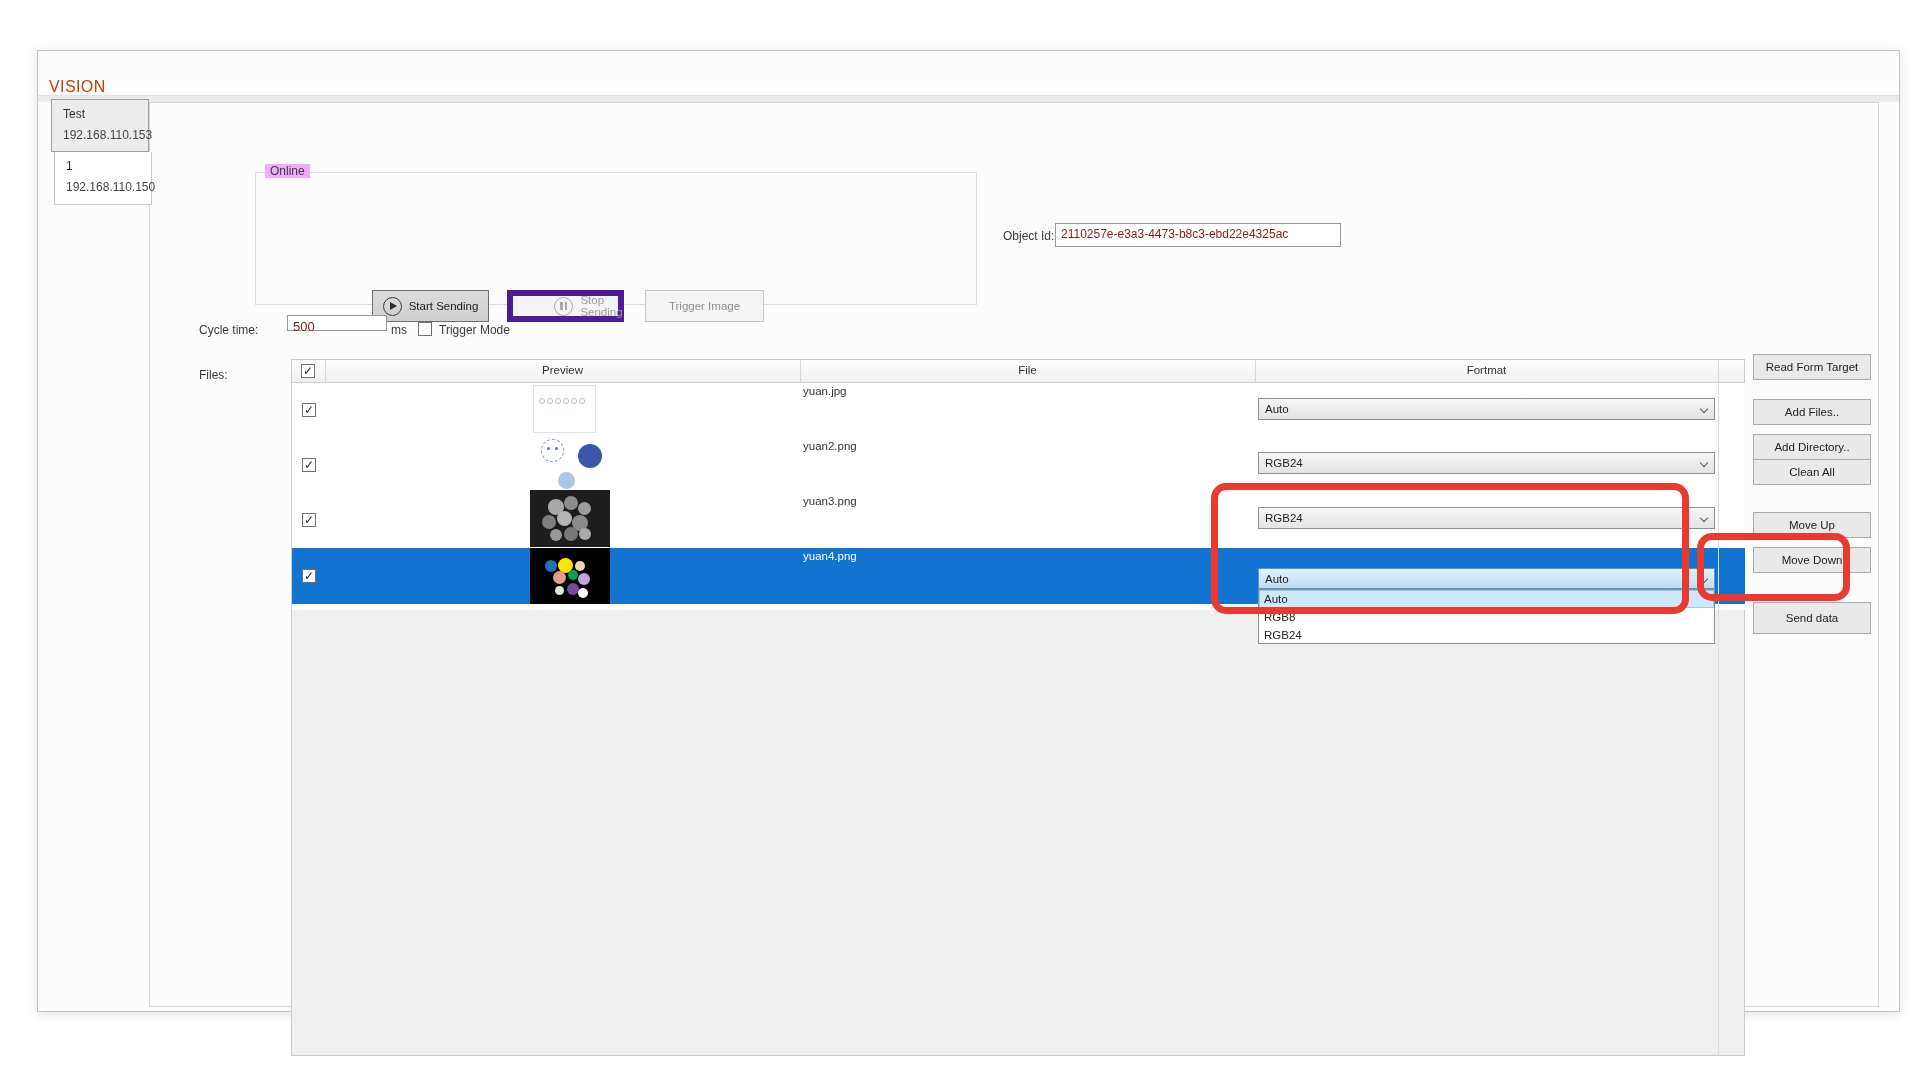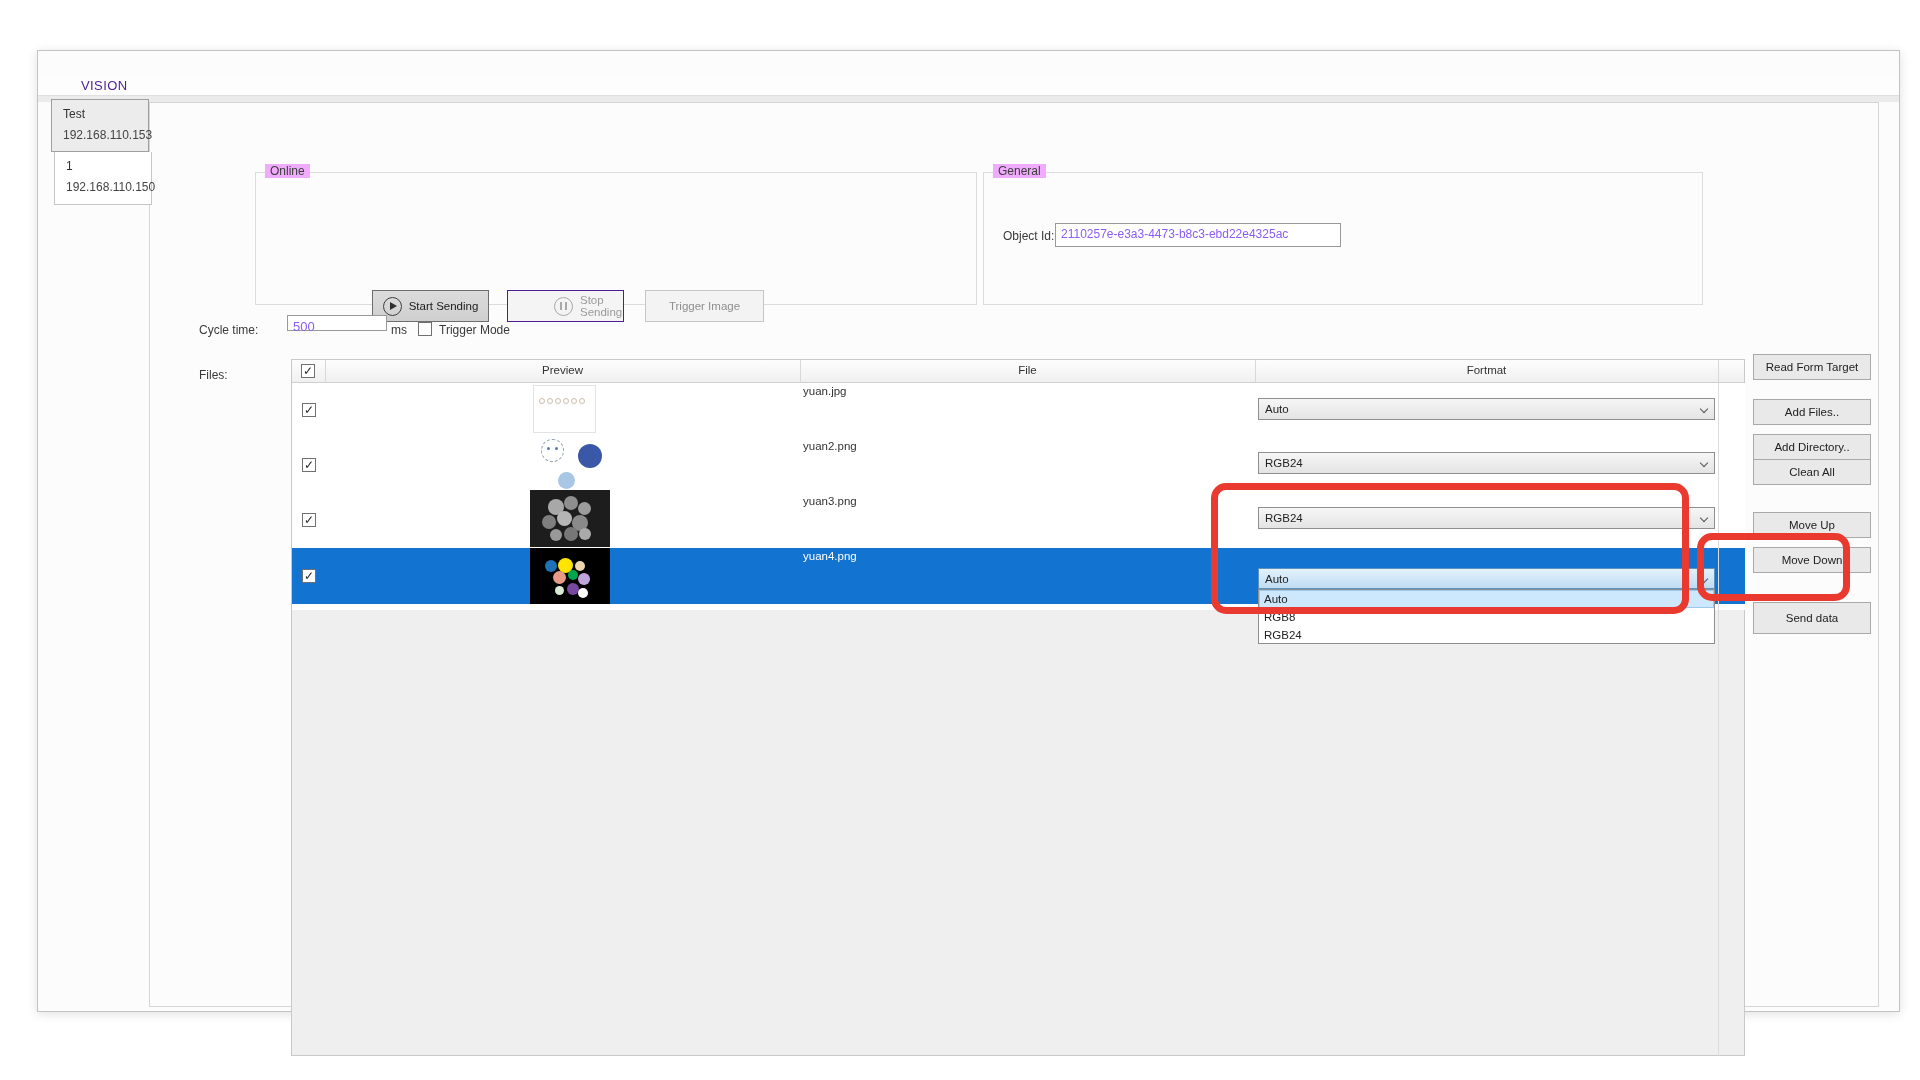--- a/index.html
+++ b/index.html
@@ -13,50 +13,50 @@
   .app-icon { position:absolute; left:11px; top:6px; width:13px; height:13px;
               border:1px solid #7d74c4; background:linear-gradient(135deg,#e9e9fb 40%,#b9c6ee); }
   .app-icon::after { content:''; position:absolute; right:1px; top:1px; width:4px; height:4px; background:#9aa7e0; }
   .title-text { position:absolute; left:30px; top:5px; font-size:12px; color:#222; }
   .win-controls { position:absolute; right:28px; top:2px; display:flex; gap:42px; align-items:center; height:22px; }
   .win-btn { width:20px; height:20px; display:flex; align-items:center; justify-content:center;
              font-size:15px; color:#333; cursor:default; }
   .restore-glyph { position:relative; width:9px; height:9px; border:1px solid #333; background:#fdfdfd; }
   .restore-glyph::before { content:''; position:absolute; left:2px; top:-4px; width:9px; height:9px; border:1px solid #333; border-bottom:none; border-left:none; }
   .menubar { position:absolute; left:0; top:26px; width:100%; height:18px; background:#fdfdfd; }
-  .menu-item { position:absolute; left:11px; top:1px; font-size:13px; color:#4c1d95; letter-spacing:.4px;margin-left:32px; }
+  .menu-item { position:absolute; left:11px; top:1px; font-size:16px; color:#c2410c; letter-spacing:.4px; }
   .menu-strip { position:absolute; left:0; top:44px; width:100%; height:7px; background:#ebebeb; border-top:1px solid #e0e0e0; }
 
   
   .tab { position:absolute; width:98px; padding:7px 0 0 11px; font-size:12px; color:#333; }
   .tab .ip { display:block; margin-top:7px; font-size:12px; color:#444; }
   .tab-active { left:13px; top:48px; height:53px; background:#ececec; border:1px solid #9f9f9f; z-index:3; }
   .tab-idle   { left:16px; top:101px; height:53px; background:#ffffff; border:1px solid #c6c6c6; border-top:none; z-index:2; }
 
   
   .panel { position:absolute; left:111px; top:51px; width:1730px; height:905px; background:#fcfcfc; border:1px solid #d6d6d6; }
 
   .groupbox { position:absolute; border:1px solid #dcdcdc; background:transparent; }
   .groupbox .gb-label { position:absolute; top:-9px; left:9px; background:#f0abfc; padding:0 5px; font-size:12px; color:#3c3c3c; }
   .gb-online { left:105px; top:69px; width:722px; height:133px; }
   .gb-general { left:833px; top:69px; width:720px; height:133px; }
 
   .cmd-btn { position:absolute; height:32px; display:flex; align-items:center; justify-content:center; gap:7px; font-size:11.5px; }
   .btn-start { left:116px; top:117px; width:117px; background:linear-gradient(#dcdcdc,#cfcfcf); border:1px solid #6e6e6e; color:#1c1c1c; }
-  .btn-stop  { left:251px; top:117px; width:117px; background:#f4f4f4; border:1px solid #4c1d95; color:#9b9b9b;padding-left:46px; }
+  .btn-stop  { left:251px; top:117px; width:117px; background:#f4f4f4; border:6px solid #4c1d95; color:#9b9b9b;padding-left:46px; }
   .btn-trigger { left:389px; top:117px; width:119px; background:#f3f3f3; border:1px solid #c6c6c6; color:#8f8f8f; }
   .circ-icon { width:19px; height:19px; border-radius:50%; display:flex; align-items:center; justify-content:center; flex:0 0 auto; }
   .play-circ { border:1.6px solid #3d3d3d; }
   .play-tri { width:0; height:0; border-left:7px solid #2e2e2e; border-top:4.5px solid transparent; border-bottom:4.5px solid transparent; margin-left:2px; }
   .pause-circ { border:1.6px solid #a9a9a9; }
   .pause-bars { display:flex; gap:2.5px; }
   .pause-bars i { display:block; width:2.2px; height:8px; background:#a9a9a9; }
 
   .field-label { position:absolute; font-size:12px; color:#3a3a3a; }
-  .text-input { position:absolute; background:#fff; border:1px solid #999; font-size:12px; padding:3px 5px; color:#8b5cf6; }
+  .text-input { position:absolute; background:#fff; border:1px solid #999; font-size:12px; padding:3px 5px; color:#7f1d1d; }
 
   .checkbox { position:absolute; width:14px; height:14px; border:1px solid #707070; background:#fff;
               display:flex; align-items:center; justify-content:center; font-size:12px; line-height:12px; color:#2b2b2b; }
   .checkbox span { margin-top:-1px; }
 
   
   .ftable { position:absolute; left:141px; top:256px; width:1454px; height:697px; background:#efefef; border:1px solid #c9c9c9; }
   .fheader { position:absolute; left:0; top:0; width:100%; height:23px;
              background:linear-gradient(#fdfdfd,#f0f0f0); border-bottom:1px solid #cfcfcf; }
   .fheader .hsep { position:absolute; top:0; width:1px; height:23px; background:#d8d8d8; }
@@ -139,23 +139,20 @@
                 <i></i>
               </span>
             </span>
           <span>Stop Sending</span>
         </div>
         <div class="cmd-btn btn-trigger">
           <span>Trigger Image</span>
         </div>
       </div>
 
-      <div class="groupbox gb-general">
-        <span class="gb-label">General</span>
-      </div>
       <div class="field-label" style="left:853px; top:126px;">Object Id:</div>
       <div class="text-input" style="left:905px; top:120px; width:286px; height:24px;">2110257e-e3a3-4473-b8c3-ebd22e4325ac</div>
 
       <div class="field-label" style="left:49px; top:220px;">Cycle time:</div>
       <div class="text-input" style="left:137px; top:212px; width:100px; height:16px; font-size:13px;">500</div>
       <div class="field-label" style="left:241px; top:220px;">ms</div>
       <div class="checkbox" style="left:268px; top:219px;"></div>
       <div class="field-label" style="left:289px; top:220px;">Trigger Mode</div>
 
       <div class="field-label" style="left:49px; top:265px;">Files:</div>

